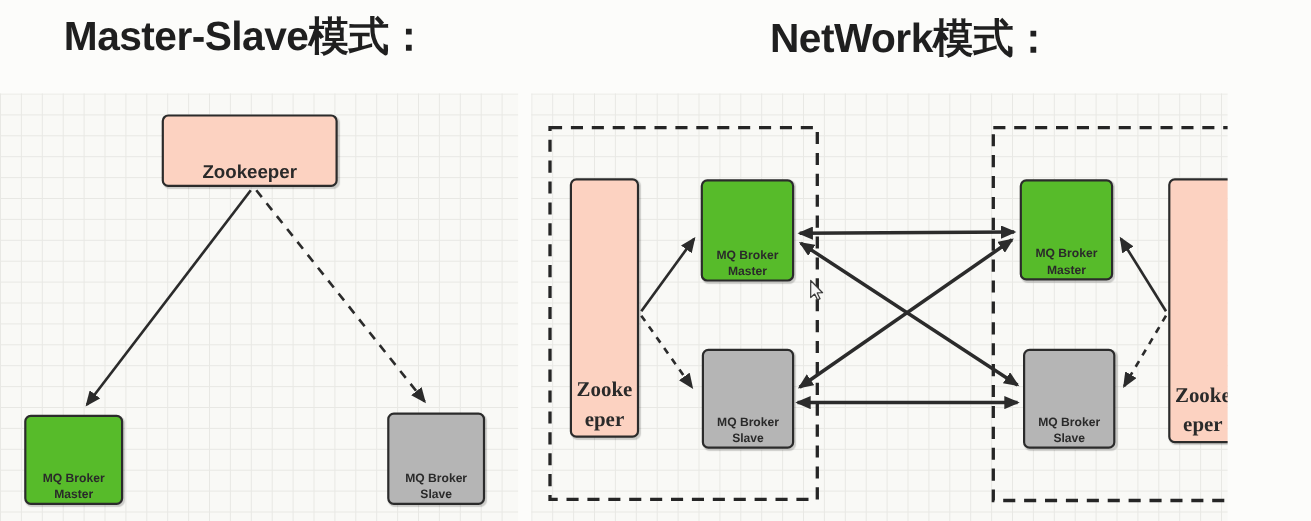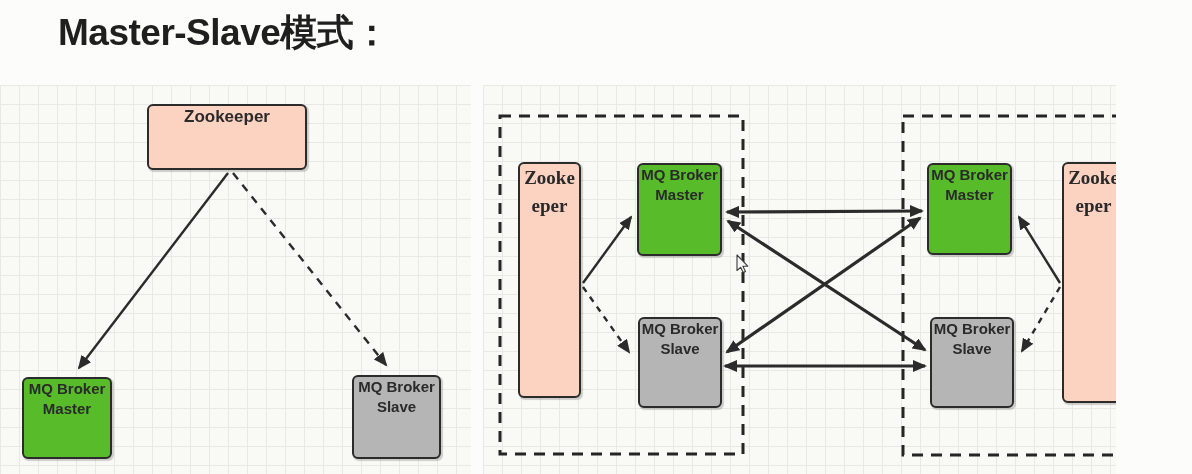--- a/index.html
+++ b/index.html
@@ -37,36 +37,36 @@
   }
   #panel-left{left:0;width:471px;}
   #panel-right{left:483px;width:709px;}
   
   .node{
     position:absolute;
     box-sizing:border-box;
     border:2.5px solid #2b2b2b;
     border-radius:6px;
     display:flex;
-    align-items:flex-start;
+    align-items:flex-end;
     justify-content:center;
     text-align:center;
     box-shadow:1.5px 1.5px 1px rgba(0,0,0,0.18);
     z-index:3;
   }
   .node-label{
     white-space:pre-line;
     font-weight:700;
     color:#2a2a2a;
     line-height:1.3;
   }
   .zk-fill{background:#fcd2c1;}
   .master-fill{background:#57bb2a;}
   .slave-fill{background:#b5b5b5;}
-  .small-label{font-size:15px;}
+  .small-label{font-size:11px;}
   .zk-h-label{font-size:17px;}
   .zk-v-label{font-size:19px;line-height:1.45;font-family:Liberation Serif, serif;}
   
   #node-zk-left   {left:147px;top:104px;width:160px;height:66px;}
   #node-master-left{left:22px;top:377px;width:90px;height:82px;}
   #node-slave-left{left:352px;top:375px;width:89px;height:84px;}
   
   #node-zk-c1  {left:518px;top:162px;width:63px;height:236px;}
   #node-master-c1{left:637px;top:163px;width:85px;height:93px;}
   #node-slave-c1 {left:638px;top:317px;width:84px;height:91px;}
@@ -79,20 +79,21 @@
     position:absolute;left:0;top:0;z-index:2;
   }
   #cursor-layer{position:absolute;left:0;top:0;z-index:6;}
 </style>
 </head>
 <body>
 
 <div id="stage">
 
   <h1 id="title-left" class="diagram-title">Master-Slave模式：</h1>
+  <h1 id="title-right" class="diagram-title">NetWork模式：</h1>
 
   <div id="panel-left" class="grid-panel"></div>
   <div id="panel-right" class="grid-panel"></div>
 
   <svg id="overlay" width="1192" height="474" viewBox="0 0 1192 474">
     <defs>
       <marker id="ah-end" markerUnits="userSpaceOnUse" markerWidth="15" markerHeight="12" refX="12" refY="6" orient="auto">
         <path d="M0,0 L14,6 L0,12 Z" fill="#2b2b2b"></path>
       </marker>
       <marker id="ah-start" markerUnits="userSpaceOnUse" markerWidth="15" markerHeight="12" refX="12" refY="6" orient="auto-start-reverse">

